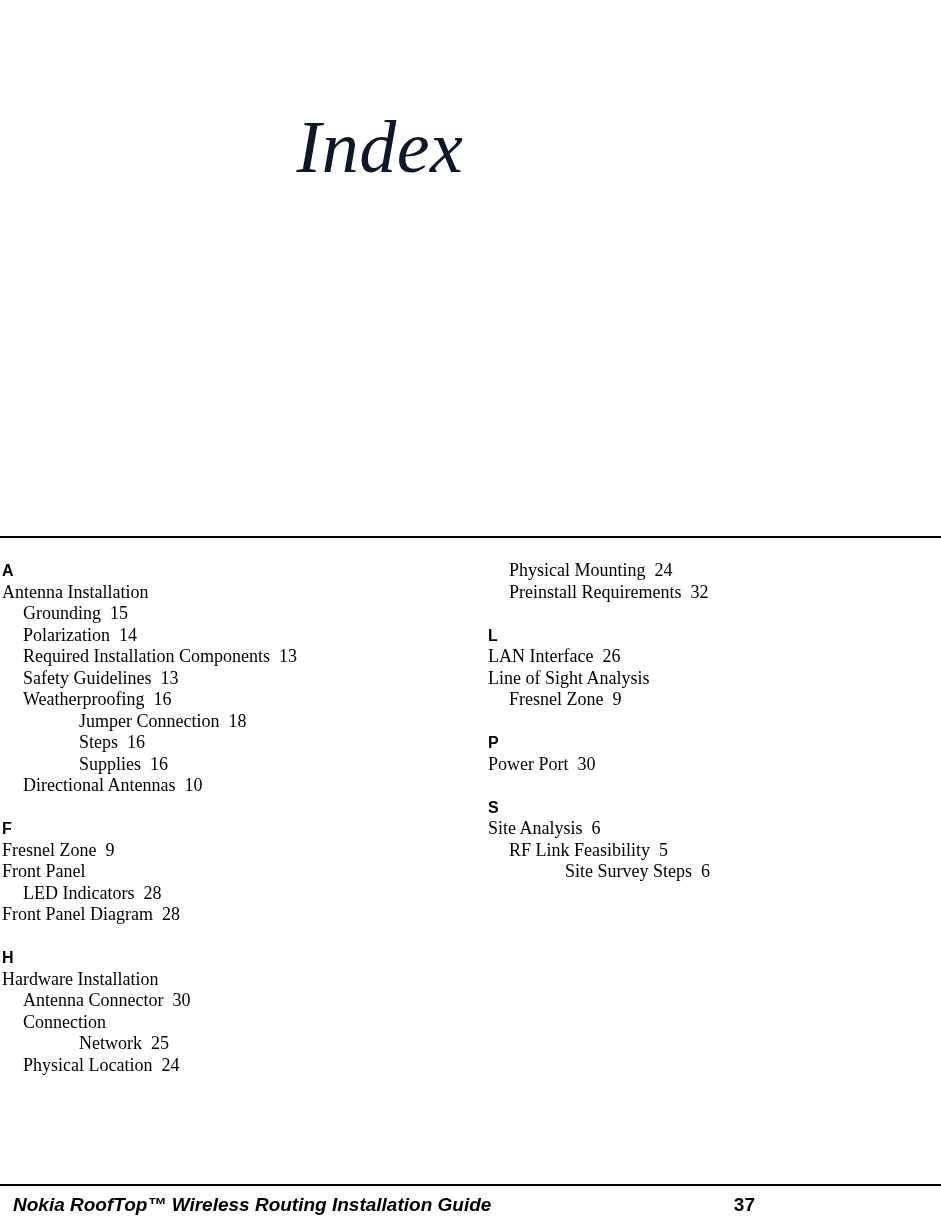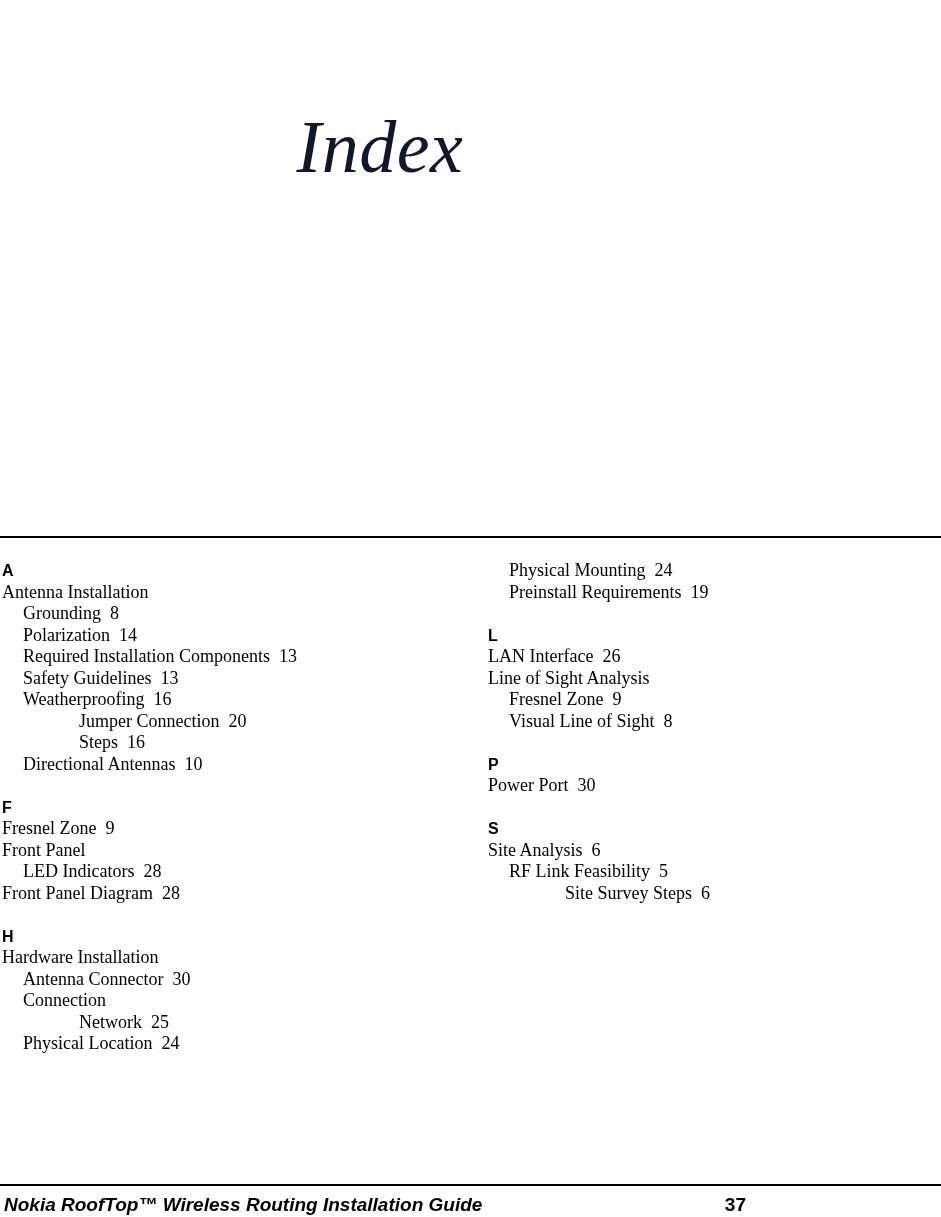--- a/index.html
+++ b/index.html
@@ -81,21 +81,21 @@
     white-space: pre;
     color: #000000;
   }
   .lvl-0 { padding-left: 0px; }
   .lvl-1 { padding-left: 21px; }
   .lvl-2 { padding-left: 77px; }
 
   
   .footer {
     position: absolute;
-    left: 4px;
+    left: 13px;
     top: 1192px;
     width: 744px;
     height: 26px;
   }
   .footer-title {
     position: absolute;
     left: 0px;
     top: 0px;
     font-family: "Liberation Sans", "DejaVu Sans", sans-serif;
     font-style: italic;
@@ -121,27 +121,28 @@
 
 <div class="page-title">Index</div>
 
 <div class="hrule hrule-top"></div>
 
 <div class="index-body">
   <div class="index-column col-left" id="col-left">
       <div class="index-section">
         <div class="section-letter">A</div>
         <div class="index-entry lvl-0">Antenna Installation</div>
-        <div class="index-entry lvl-1">Grounding  8</div>
+        <div class="index-entry lvl-1">Grounding  15</div>
         <div class="index-entry lvl-1">Polarization  14</div>
         <div class="index-entry lvl-1">Required Installation Components  13</div>
         <div class="index-entry lvl-1">Safety Guidelines  13</div>
         <div class="index-entry lvl-1">Weatherproofing  16</div>
-        <div class="index-entry lvl-2">Jumper Connection  20</div>
+        <div class="index-entry lvl-2">Jumper Connection  18</div>
         <div class="index-entry lvl-2">Steps  16</div>
+        <div class="index-entry lvl-2">Supplies  16</div>
         <div class="index-entry lvl-1">Directional Antennas  10</div>
       </div>
       <div class="index-section">
         <div class="section-gap"></div>
         <div class="section-letter">F</div>
         <div class="index-entry lvl-0">Fresnel Zone  9</div>
         <div class="index-entry lvl-0">Front Panel</div>
         <div class="index-entry lvl-1">LED Indicators  28</div>
         <div class="index-entry lvl-0">Front Panel Diagram  28</div>
       </div>
@@ -151,29 +152,28 @@
         <div class="index-entry lvl-0">Hardware Installation</div>
         <div class="index-entry lvl-1">Antenna Connector  30</div>
         <div class="index-entry lvl-1">Connection</div>
         <div class="index-entry lvl-2">Network  25</div>
         <div class="index-entry lvl-1">Physical Location  24</div>
       </div>
     </div>
   <div class="index-column col-right" id="col-right">
       <div class="index-section">
         <div class="index-entry lvl-1">Physical Mounting  24</div>
-        <div class="index-entry lvl-1">Preinstall Requirements  19</div>
+        <div class="index-entry lvl-1">Preinstall Requirements  32</div>
       </div>
       <div class="index-section">
         <div class="section-gap"></div>
         <div class="section-letter">L</div>
         <div class="index-entry lvl-0">LAN Interface  26</div>
         <div class="index-entry lvl-0">Line of Sight Analysis</div>
         <div class="index-entry lvl-1">Fresnel Zone  9</div>
-        <div class="index-entry lvl-1">Visual Line of Sight  8</div>
       </div>
       <div class="index-section">
         <div class="section-gap"></div>
         <div class="section-letter">P</div>
         <div class="index-entry lvl-0">Power Port  30</div>
       </div>
       <div class="index-section">
         <div class="section-gap"></div>
         <div class="section-letter">S</div>
         <div class="index-entry lvl-0">Site Analysis  6</div>

